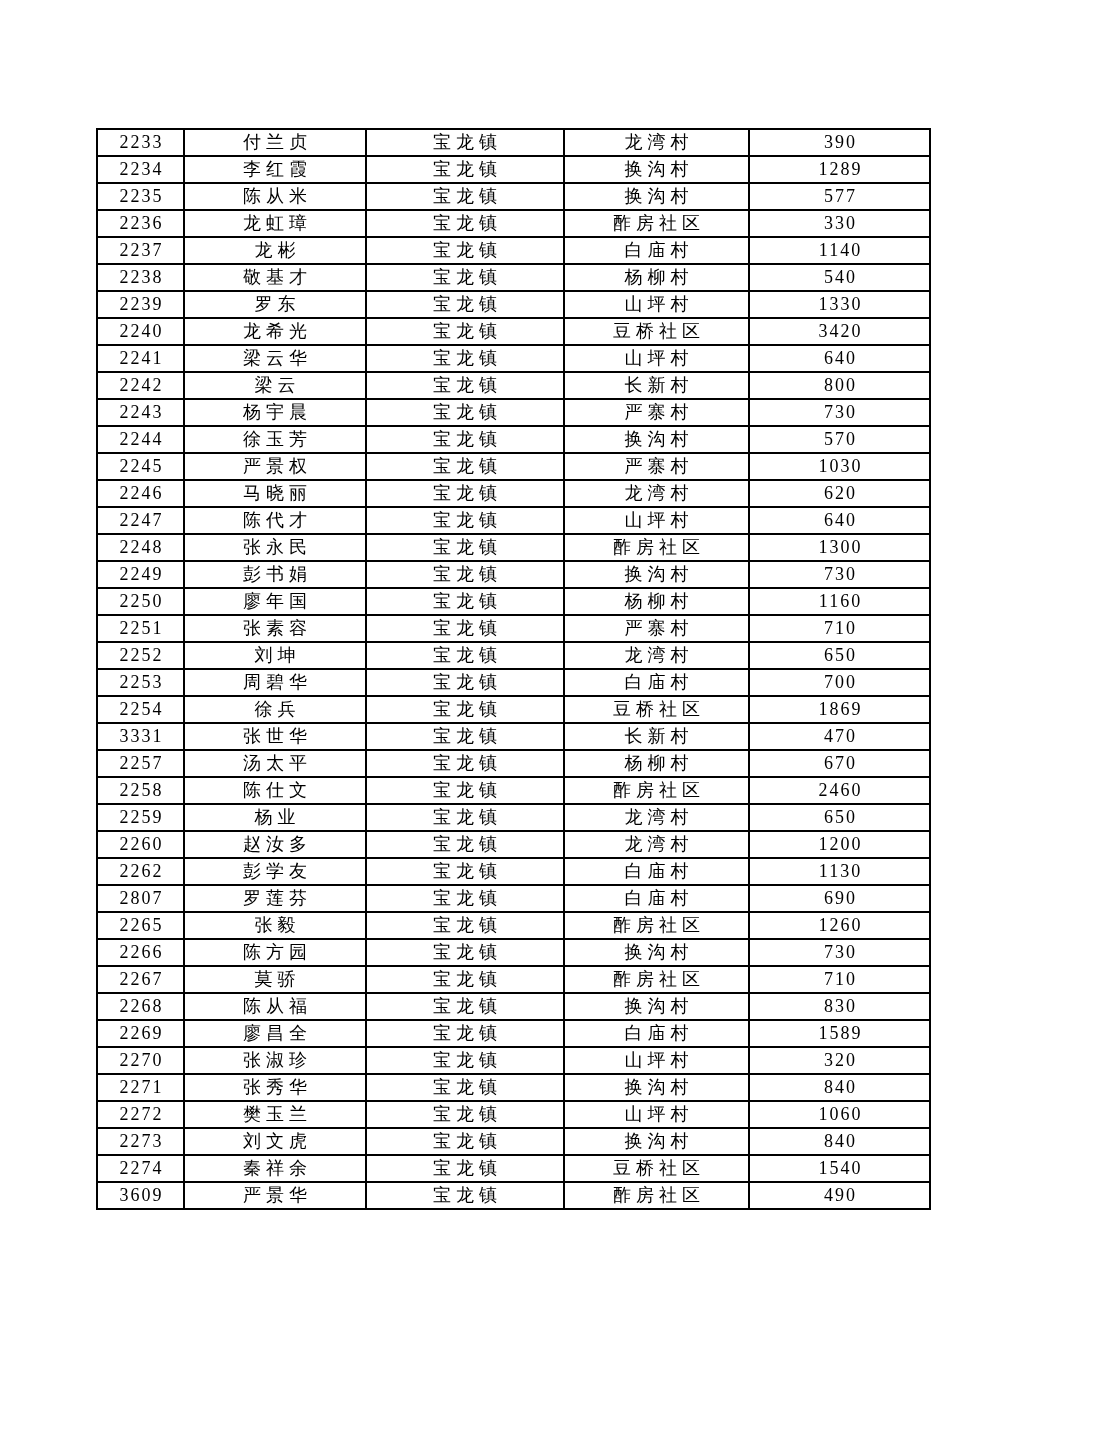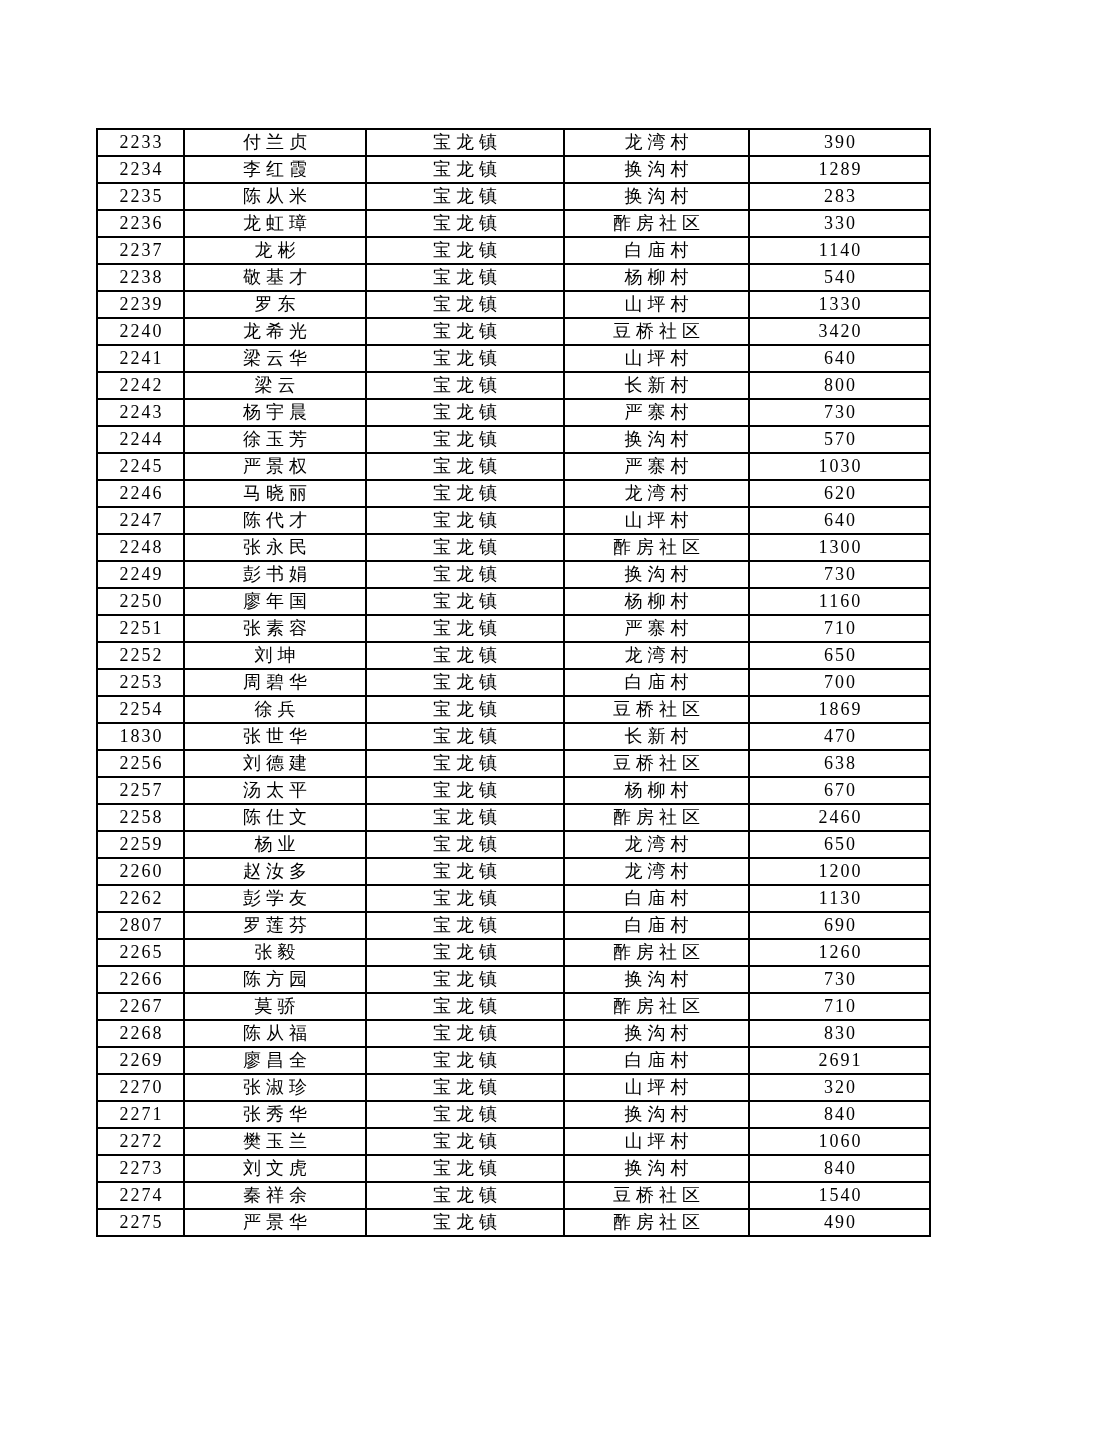--- a/index.html
+++ b/index.html
@@ -79,21 +79,21 @@
           <td class="col1">李红霞</td>
           <td class="col2">宝龙镇</td>
           <td class="col3">换沟村</td>
           <td class="col4">1289</td>
         </tr>
         <tr>
           <td class="col0">2235</td>
           <td class="col1">陈从米</td>
           <td class="col2">宝龙镇</td>
           <td class="col3">换沟村</td>
-          <td class="col4">283</td>
+          <td class="col4">577</td>
         </tr>
         <tr>
           <td class="col0">2236</td>
           <td class="col1">龙虹璋</td>
           <td class="col2">宝龙镇</td>
           <td class="col3">酢房社区</td>
           <td class="col4">330</td>
         </tr>
         <tr>
           <td class="col0">2237</td>
@@ -215,34 +215,27 @@
           <td class="col4">700</td>
         </tr>
         <tr>
           <td class="col0">2254</td>
           <td class="col1">徐兵</td>
           <td class="col2">宝龙镇</td>
           <td class="col3">豆桥社区</td>
           <td class="col4">1869</td>
         </tr>
         <tr>
-          <td class="col0">1830</td>
+          <td class="col0">3331</td>
           <td class="col1">张世华</td>
           <td class="col2">宝龙镇</td>
           <td class="col3">长新村</td>
           <td class="col4">470</td>
         </tr>
         <tr>
-          <td class="col0">2256</td>
-          <td class="col1">刘德建</td>
-          <td class="col2">宝龙镇</td>
-          <td class="col3">豆桥社区</td>
-          <td class="col4">638</td>
-        </tr>
-        <tr>
           <td class="col0">2257</td>
           <td class="col1">汤太平</td>
           <td class="col2">宝龙镇</td>
           <td class="col3">杨柳村</td>
           <td class="col4">670</td>
         </tr>
         <tr>
           <td class="col0">2258</td>
           <td class="col1">陈仕文</td>
           <td class="col2">宝龙镇</td>
@@ -303,21 +296,21 @@
           <td class="col1">陈从福</td>
           <td class="col2">宝龙镇</td>
           <td class="col3">换沟村</td>
           <td class="col4">830</td>
         </tr>
         <tr>
           <td class="col0">2269</td>
           <td class="col1">廖昌全</td>
           <td class="col2">宝龙镇</td>
           <td class="col3">白庙村</td>
-          <td class="col4">2691</td>
+          <td class="col4">1589</td>
         </tr>
         <tr>
           <td class="col0">2270</td>
           <td class="col1">张淑珍</td>
           <td class="col2">宝龙镇</td>
           <td class="col3">山坪村</td>
           <td class="col4">320</td>
         </tr>
         <tr>
           <td class="col0">2271</td>
@@ -341,21 +334,21 @@
           <td class="col4">840</td>
         </tr>
         <tr>
           <td class="col0">2274</td>
           <td class="col1">秦祥余</td>
           <td class="col2">宝龙镇</td>
           <td class="col3">豆桥社区</td>
           <td class="col4">1540</td>
         </tr>
         <tr>
-          <td class="col0">2275</td>
+          <td class="col0">3609</td>
           <td class="col1">严景华</td>
           <td class="col2">宝龙镇</td>
           <td class="col3">酢房社区</td>
           <td class="col4">490</td>
         </tr>
       </tbody>
   </table>
 </div>
 
 </body></html>

